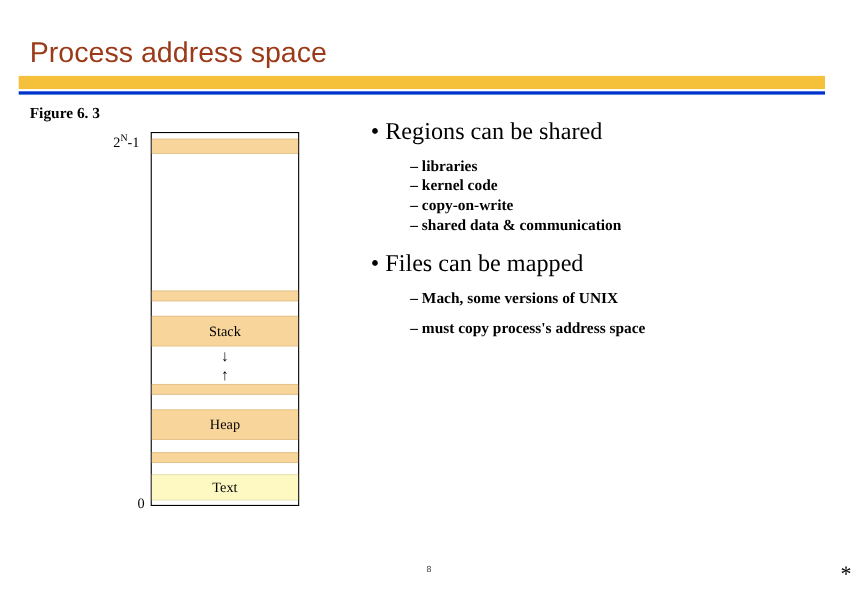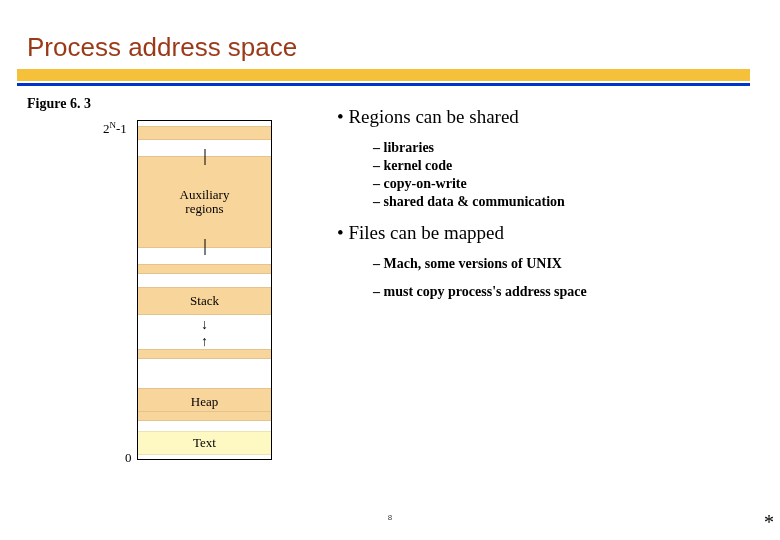--- a/index.html
+++ b/index.html
@@ -19,30 +19,30 @@
   .seg { width: 100%; background: #f8d59b; border-top: 1px solid rgba(0,0,0,0.08); border-bottom: 1px solid rgba(0,0,0,0.08); position:absolute; left:0; }
   .seg-top1 { top: 5px; height: 14px; }
   .seg-auxband { top: 35px; height: 92px; display:flex; align-items:center; justify-content:center; }
   .aux-text { font-size: 13px; text-align: center; line-height: 1.05; position:relative; z-index:2;}
   .aux-cut-top { position:absolute; top:-8px; left:50%; transform:translateX(-50%); width:1px; height:16px; background:#000;}
   .aux-cut-bot { position:absolute; bottom:-8px; left:50%; transform:translateX(-50%); width:1px; height:16px; background:#000;}
   .seg-thin { height: 10px; }
   .seg-a { top: 143px; }
   .seg-stack { top: 166px; height: 28px; display:flex; align-items:center; justify-content:center; }
   .seg-b { top: 228px; }
-  .seg-heap { top: 251px; height: 28px; display:flex; align-items:center; justify-content:center;margin-top:16px; }
+  .seg-heap { top: 251px; height: 28px; display:flex; align-items:center; justify-content:center; }
   .seg-c { top: 290px; }
   .seg-text { top: 310px; height: 24px; display:flex; align-items:center; justify-content:center; background:#fef9c3;}
   .rlabel { font-size: 13px; }
   .arrow { position:absolute; left:50%; transform:translateX(-50%); font-size:14px; line-height:1;}
   .arrow-down { top: 197px; }
   .arrow-up { top: 214px; }
   .right { flex: 1; padding-top: 10px; font-size: 15px; }
   .b1 { list-style: none; margin-bottom: 12px; }
-  .b1 > li { margin-bottom: 4px; font-size: 19px; }
+  .b1 > li { margin-bottom: 4px; font-size: 22px; }
   .b1 > li::before { content: "• "; }
   .b2 { list-style: none; margin: 4px 0 12px 36px; font-size: 14px; font-weight: bold; }
   .b2 > li::before { content: "–  "; }
   .b2 > li { margin-bottom: 2px; }
   .pagenum { position:absolute; bottom: 18px; left: 50%; transform:translateX(-50%); font-size: 8px; color:#444;}
   .star { position:absolute; bottom: 6px; right: 6px; font-size: 20px; font-family: "Times New Roman", serif;}
 </style>
 </head>
 <body>
 
@@ -57,26 +57,20 @@
 
     <div class="left">
       <div class="figlabel">Figure 6. 3</div>
 
       <div class="axis-top">
         <span>2</span><sup>N</sup><span>-1</span>
       </div>
 
       <div class="diagram">
         <div class="seg seg-top1"></div>
-        <div class="seg seg-auxband">
-          <span class="aux-cut-top"></span>
-          <div class="aux-text" style="white-space:pre-line;">Auxiliary
-regions</div>
-          <span class="aux-cut-bot"></span>
-        </div>
         <div class="seg seg-thin seg-a"></div>
         <div class="seg seg-stack">
           <span class="rlabel">Stack</span>
         </div>
         <span class="arrow arrow-down">↓</span>
         <span class="arrow arrow-up">↑</span>
         <div class="seg seg-thin seg-b"></div>
         <div class="seg seg-heap">
           <span class="rlabel">Heap</span>
         </div>

